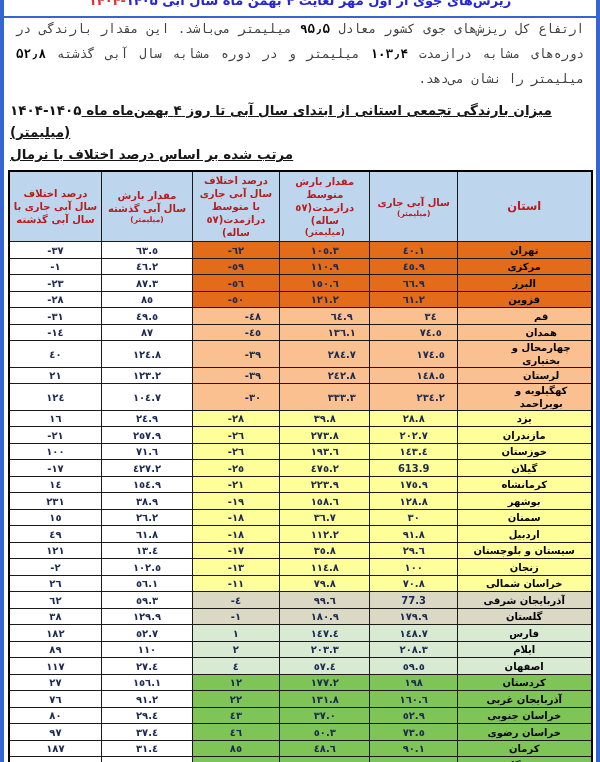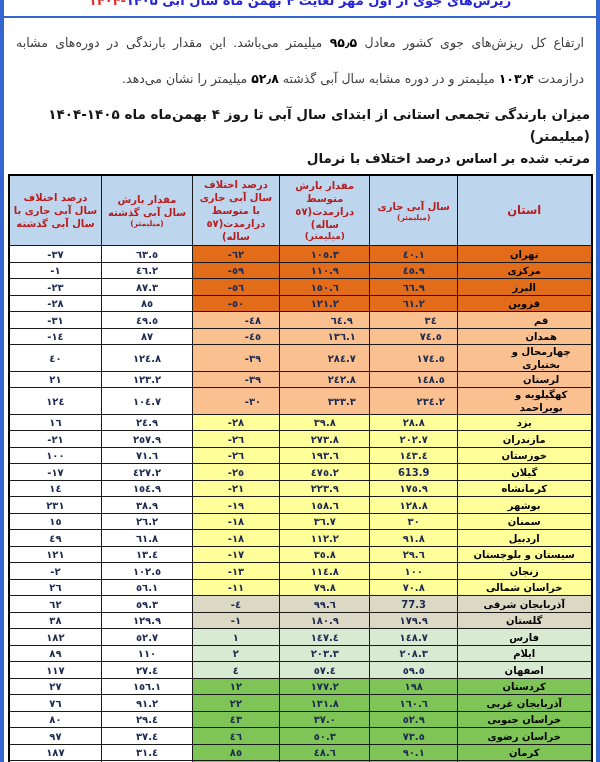--- a/index.html
+++ b/index.html
@@ -14,24 +14,24 @@
     border-left:4px solid var(--c-border_blue);border-right:4px solid var(--c-border_blue);
     direction:rtl;font-family:"DejaVu Sans",sans-serif;background:#fff;
   }
   
   .top-strip{height:16px;overflow:hidden;border-bottom:2px solid var(--c-border_blue);text-align:center;}
   .top-strip .clip{margin-top:-7px;font-size:13px;font-weight:bold;white-space:nowrap;}
   .t-blue{color:var(--c-title_blue);}
   .t-red{color:var(--c-title_red);}
   .ltr{direction:ltr;unicode-bidi:isolate;display:inline-block;}
   
-  .intro{padding:7px 12px 3px;font-size:12.5px;line-height:36px;text-align:justify;color:#3f3f3f;}
+  .intro{padding:0 12px 3px;font-size:12.5px;line-height:25px;text-align:justify;color:#3f3f3f;font-family:Liberation Mono, monospace;}
   .intro b{color:#000;}
   
-  .table-title{margin:3px 6px 5px;text-align:right;font-weight:bold;color:#161616;font-size:13.5px;line-height:22px;}
+  .table-title{margin:3px 6px 5px;text-align:left;font-weight:bold;color:#161616;font-size:13.5px;line-height:22px;text-decoration:underline;}
   
   table.precip{
     width:585px;margin:0 auto;border-collapse:collapse;table-layout:fixed;direction:rtl;
     border:2px solid #000;
   }
   .precip th,.precip td{border:1px solid #1a1a1a;box-sizing:border-box;overflow:hidden;}
   .precip th{background:var(--c-header_blue);font-weight:bold;color:#b91c1c;vertical-align:middle;padding:2px 3px;}
   .h-main{font-size:10px;line-height:13px;text-align:center;}
   .h-main.prov-h{font-size:11.5px;}
   .h-sub{font-size:9px;line-height:11px;text-align:center;}

